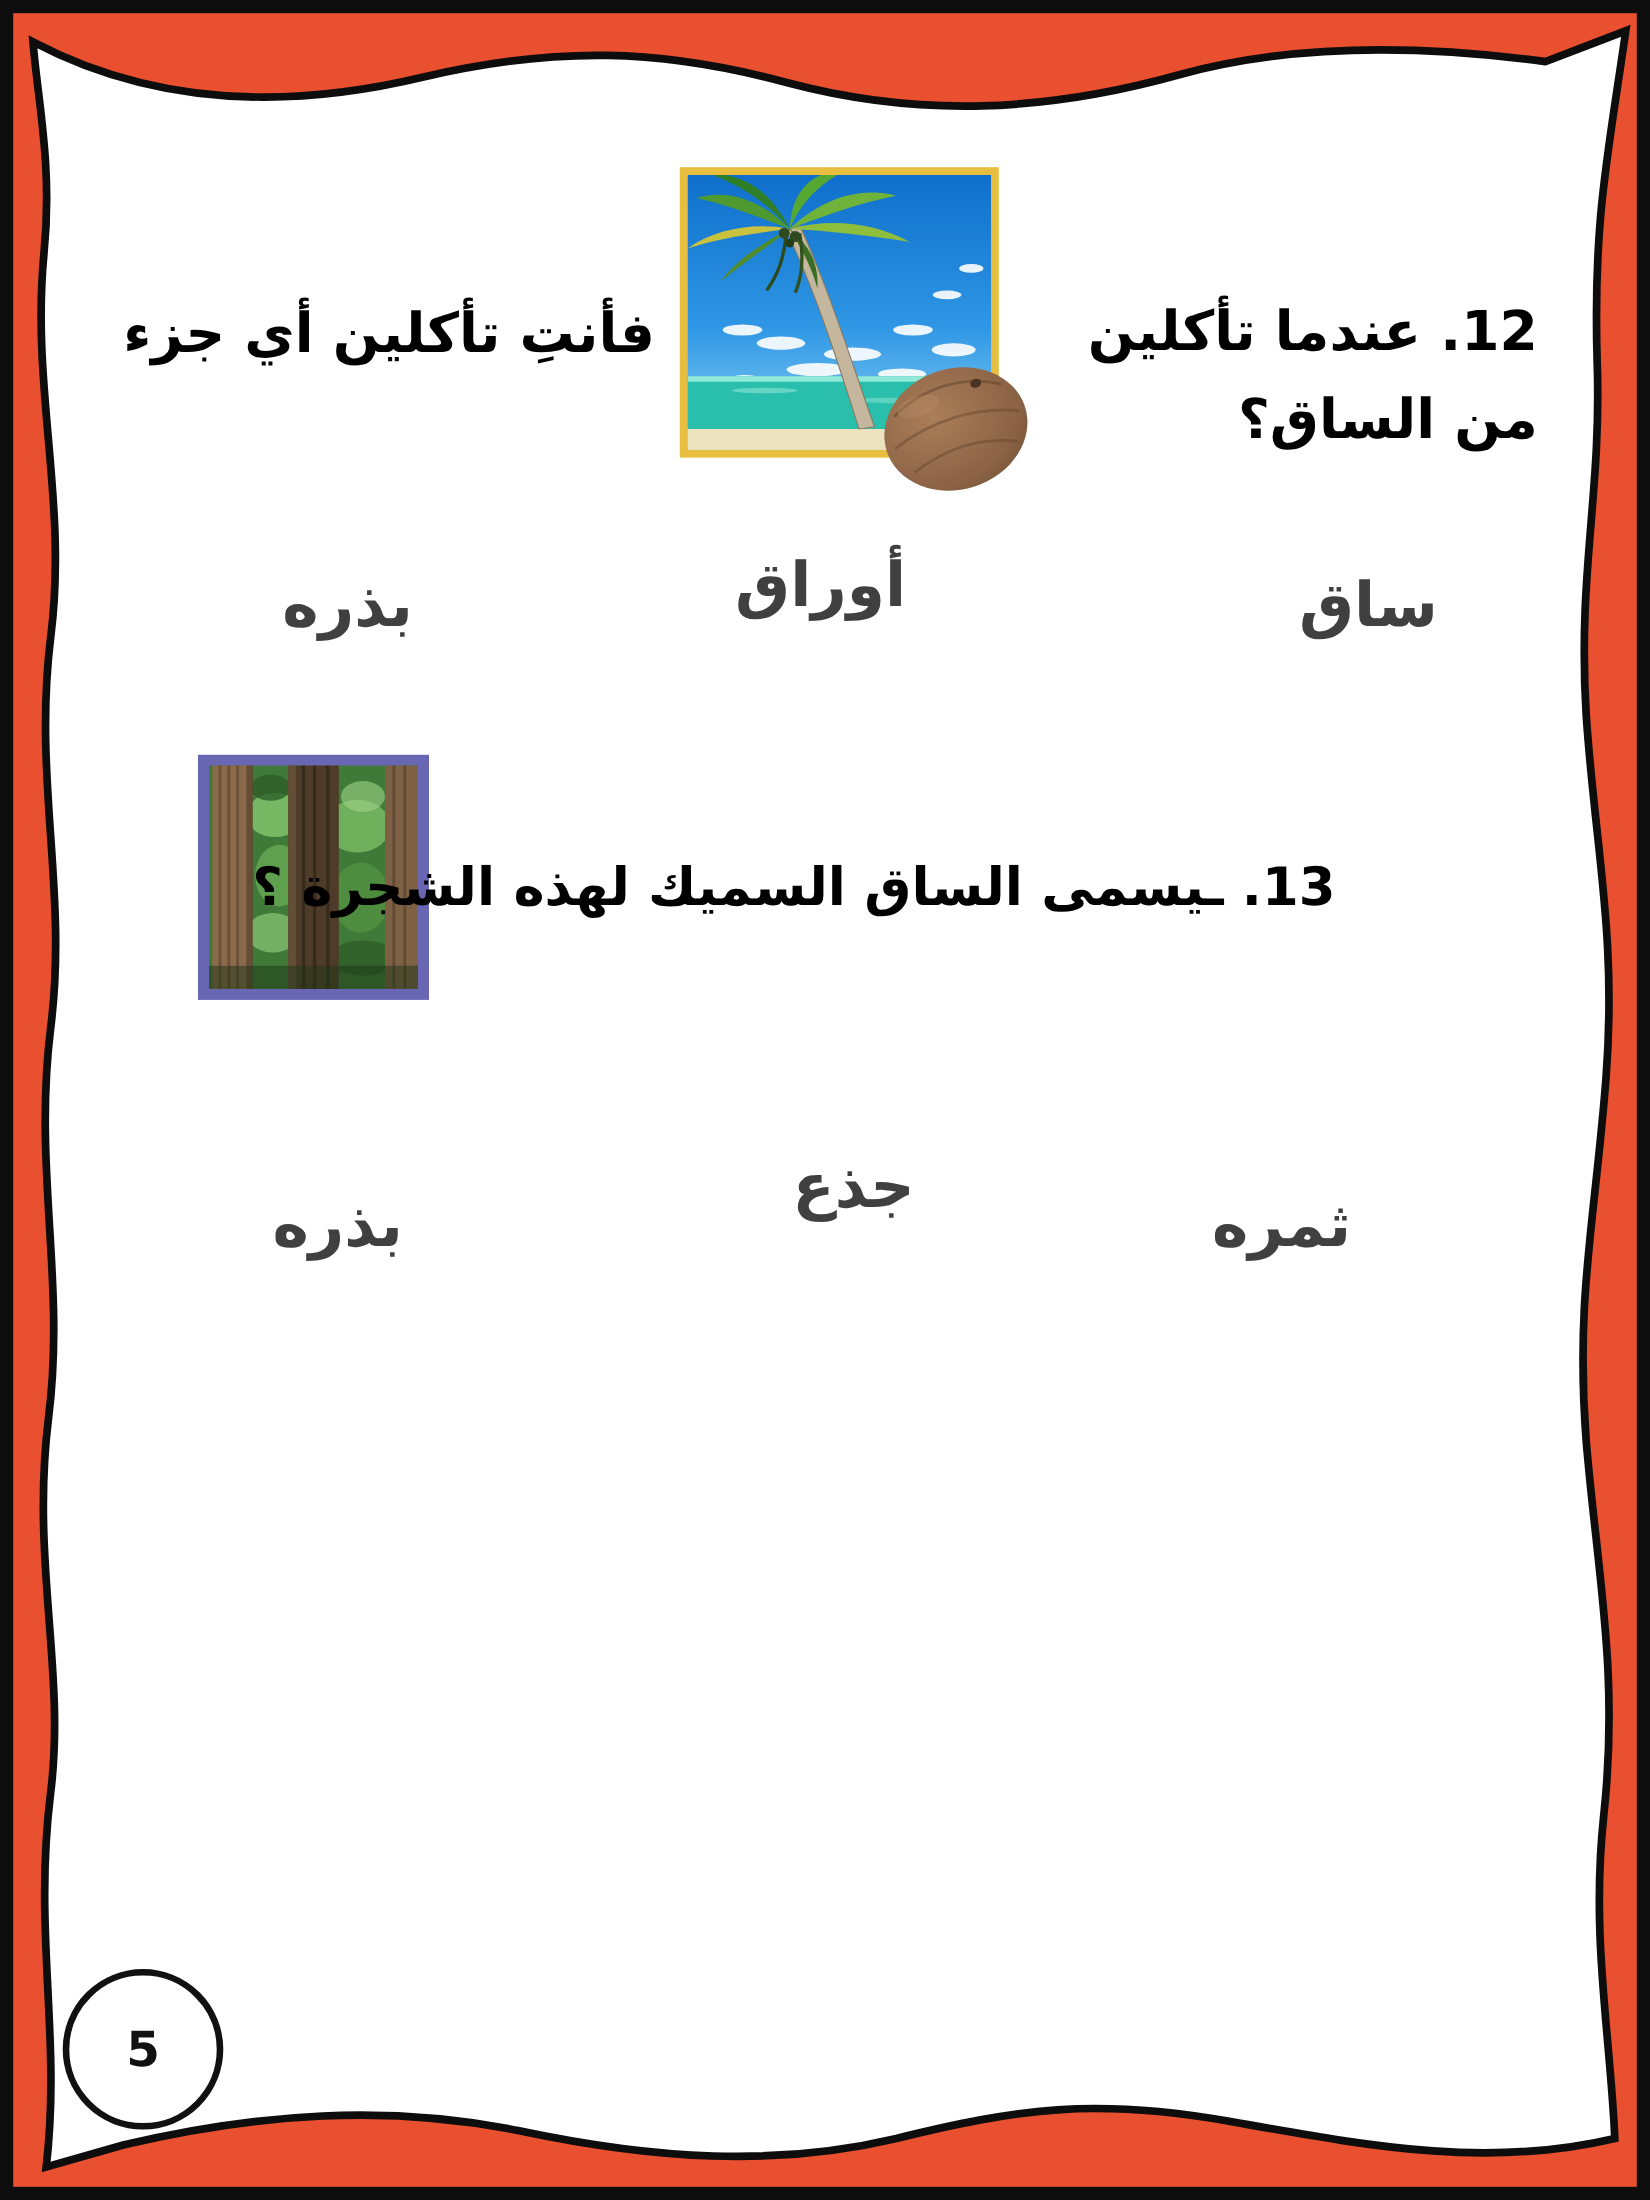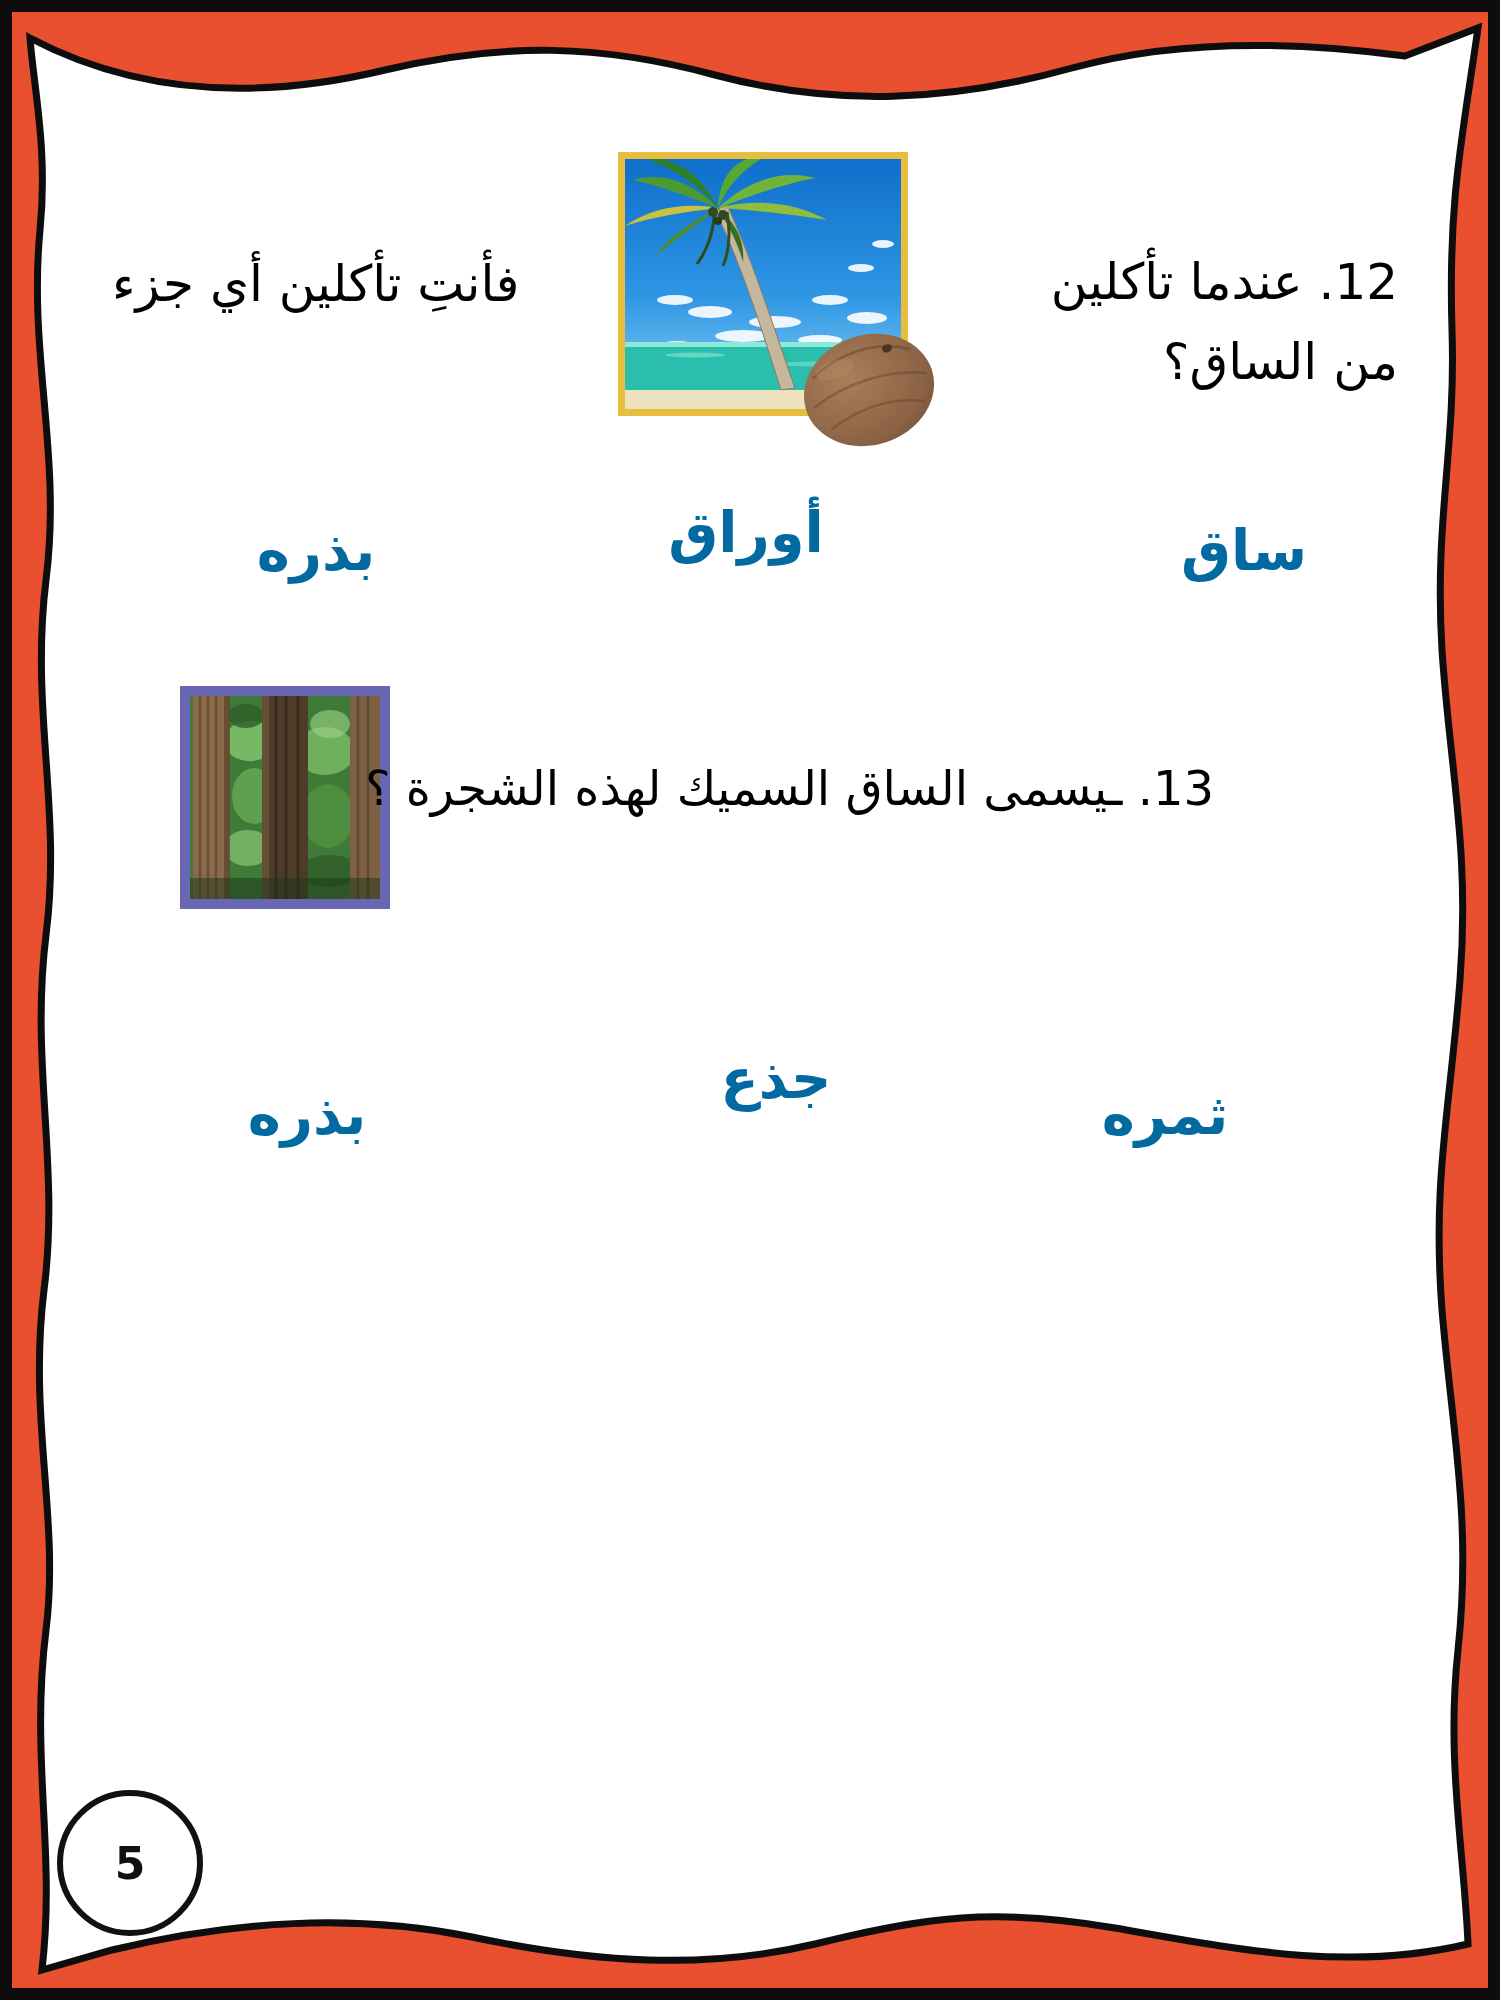--- a/index.html
+++ b/index.html
@@ -9,30 +9,31 @@
     background:#fff;
     overflow:hidden;
     font-family:"DejaVu Sans", sans-serif;
     margin:0 auto;
   }
   .border-svg{position:absolute;left:0;top:0;z-index:1;}
   .content{position:absolute;left:0;top:0;width:100%;height:100%;z-index:2;}
   .artext{
     position:absolute;
     color:#000;
-    font-weight:normal;
+    font-weight:bold;
     white-space:nowrap;
     direction:rtl;
+    margin-top:19px;
   }
   .q12-right{right:102px;top:242px;font-size:50px;line-height:80px;text-align:right;}
   .q12-left{left:112px;top:252px;font-size:50px;line-height:64px;}
   .q13-text{right:286px;top:756px;font-size:48px;line-height:64px;padding-left:48px;}
   .option{
     position:absolute;
-    color:#0369a1;
+    color:#404040;
     font-weight:bold;
     font-size:56px;
     white-space:nowrap;
     direction:rtl;
     transform:translateX(-50%);
   }
   .photo{position:absolute;}
   .page-number{
     position:absolute;
     left:57px;top:1790px;

